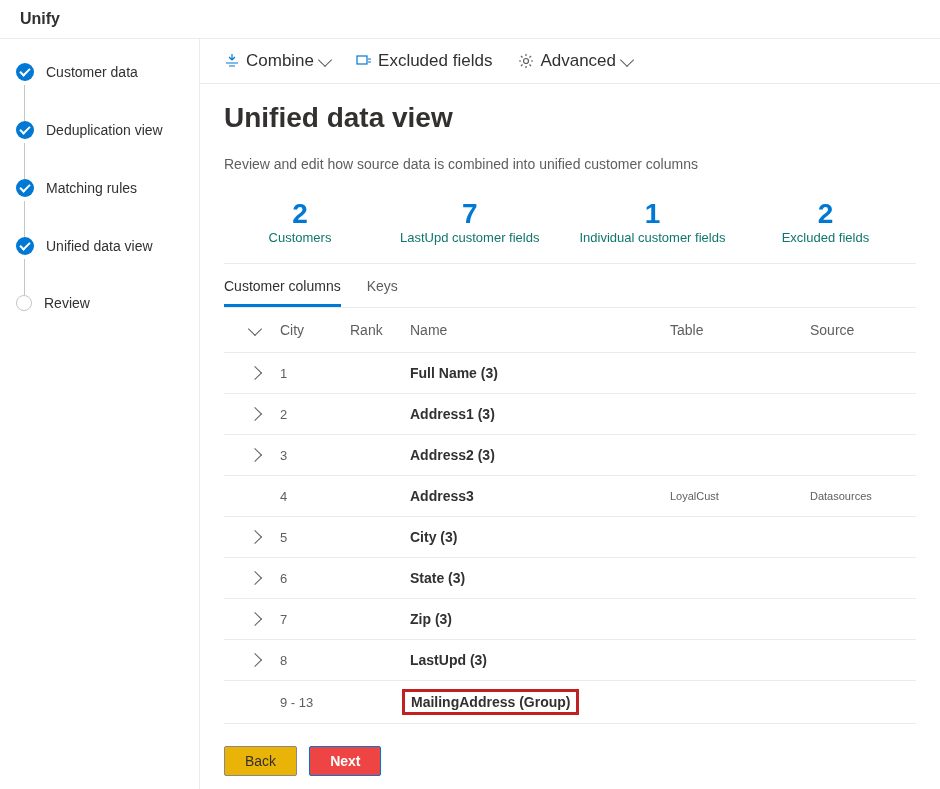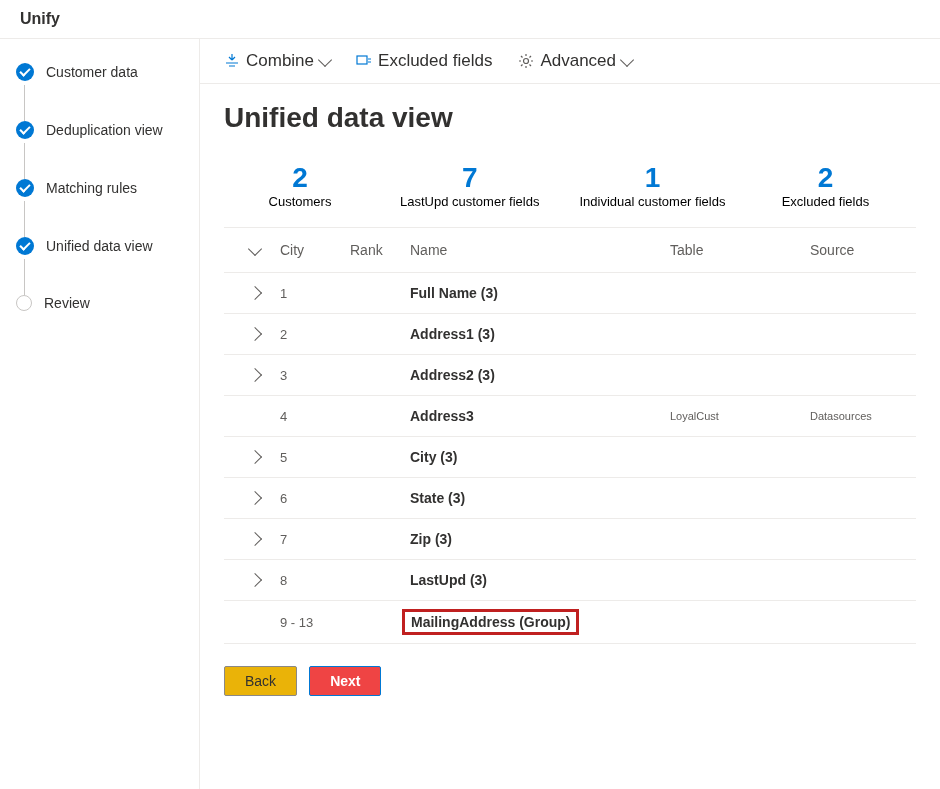--- a/index.html
+++ b/index.html
@@ -15,21 +15,21 @@
   .main { flex: 1; padding: 0; }
   .toolbar { display: flex; gap: 26px; padding: 12px 24px; border-bottom: 1px solid #edebe9; align-items:center;}
   .tbtn { display: flex; align-items: center; gap: 6px; font-size: 17px; color: #323130; cursor: pointer; }
   .tbtn svg { width: 16px; height: 16px; }
   .content { padding: 18px 24px 0 24px; }
   .h1 { font-size: 28px; font-weight: 600; margin-bottom: 22px; }
   .desc { color: #605e5c; margin-bottom: 20px; }
   .stats { display: flex; gap: 40px; justify-content: flex-start; padding: 6px 16px 18px 16px; border-bottom: 1px solid #edebe9; }
   .stat { text-align: center; min-width: 120px;}
   .stat-n { font-size: 28px; font-weight: 600; color: #0078d4; }
-  .stat-l { font-size: 13px; color: #000000; }
+  .stat-l { font-size: 13px; color: #0f766e; }
   .tabs { display: flex; gap: 26px; padding: 14px 0 0 0; border-bottom: 1px solid #edebe9; }
   .tab { padding-bottom: 10px; cursor: pointer; font-size: 14px; color: #605e5c;}
   .tab.active { color:#323130; border-bottom: 3px solid #0078d4; font-weight: 400;}
   .thead, .trow { display: grid; grid-template-columns: 50px 70px 60px 260px 140px 100px; align-items: center; padding: 10px 6px; border-bottom: 1px solid #edebe9; }
   .thead { color: #605e5c; font-weight: 400; padding-top:14px; padding-bottom:14px;}
   .thead .hcell0 { display:flex; justify-content:center;}
   .trow { padding: 12px 6px; }
   .chevcell { display:flex; justify-content:center;}
   .nmcell { font-weight:600;}
   .srccell, .tblcell { color:#605e5c; font-size:11px;}
@@ -102,40 +102,45 @@
             <circle cx="8" cy="8" r="2.5" fill="none" stroke="#605e5c" stroke-width="1.2"></circle>
             <path fill="none" stroke="#605e5c" stroke-width="1.2" d="M8 1v2M8 13v2M1 8h2M13 8h2M3 3l1.5 1.5M11.5 11.5L13 13M13 3l-1.5 1.5M4.5 11.5L3 13"></path>
           </svg>
         <span>Advanced</span>
         <div class="chev chev-down"></div>
       </div>
     </div>
 
     <div class="content">
       <div class="h1">Unified data view</div>
+      <div class="desc">Review and edit how source data is combined into unified customer columns</div>
 
       <div class="stats">
         <div class="stat">
           <div class="stat-n">2</div>
           <div class="stat-l">Customers</div>
         </div>
         <div class="stat">
           <div class="stat-n">7</div>
           <div class="stat-l">LastUpd customer fields</div>
         </div>
         <div class="stat">
           <div class="stat-n">1</div>
           <div class="stat-l">Individual customer fields</div>
         </div>
         <div class="stat">
           <div class="stat-n">2</div>
           <div class="stat-l">Excluded fields</div>
         </div>
       </div>
 
+      <div class="tabs">
+        <div class="tab active">Customer columns</div>
+        <div class="tab">Keys</div>
+      </div>
 
       <div class="thead">
         <div class="hcell0">
             <div class="chev chev-down"></div>
           </div>
         <div>City</div>
         <div>Rank</div>
         <div>Name</div>
         <div>Table</div>
         <div>Source</div>

